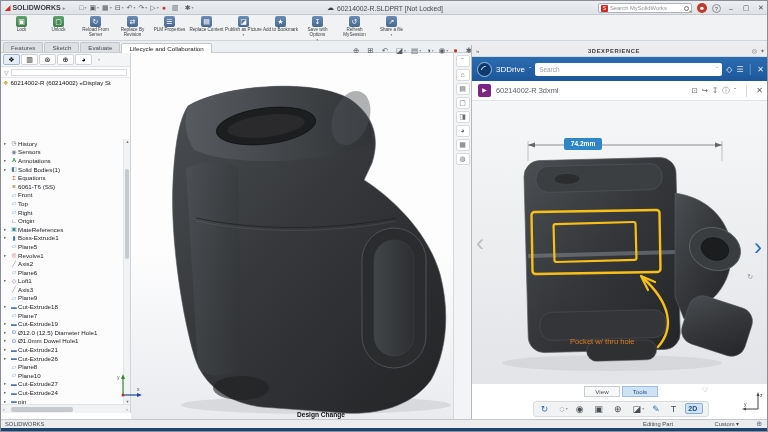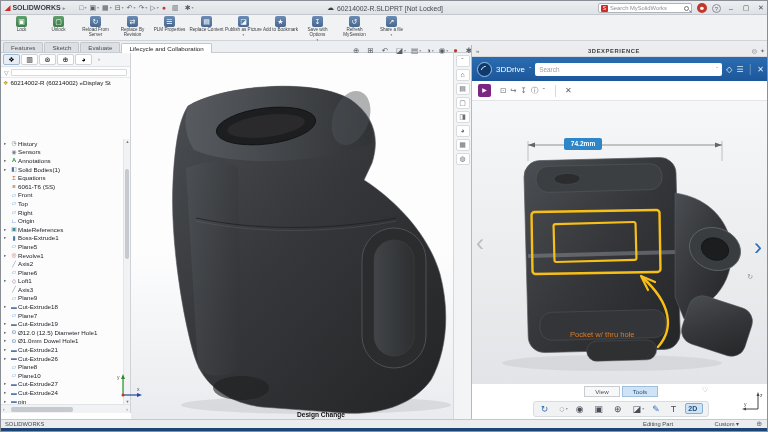--- a/index.html
+++ b/index.html
@@ -121,21 +121,21 @@
   .rp-sep{color:#7fa4cc;font-size:9px;}
   .rp-docrow{height:20px;background:#fff;border-bottom:1px solid #e2e4e7;display:flex;align-items:center;gap:5px;padding:0 6px;}
   .doc-ic{width:13px;height:13px;background:#7b2482;border-radius:2px;color:#fff;font-size:6px;line-height:13px;text-align:center;}
   .doc-name{flex:1;font-size:7.4px;color:#5a6068;}
   .doc-act{font-size:7.5px;color:#6a6f76;margin-left:4px;}
   .doc-sep{width:1px;height:12px;background:#d7dadd;margin-left:5px;}
   .doc-close{font-size:8px;color:#5a6068;margin-left:4px;}
   .rp-canvas{position:absolute;left:0;top:56px;width:298px;height:283px;background:linear-gradient(#f6f7f8,#e2e4e7);overflow:hidden;}
   .dim-badge{position:absolute;left:92px;top:37px;width:38px;height:12px;background:#2e86c8;border-radius:2px;
              color:#fff;font-size:6.6px;font-weight:bold;text-align:center;line-height:12px;}
-  .note-text{position:absolute;left:98px;top:229px;color:#e07b20;font-size:7.6px;}
+  .note-text{position:absolute;left:98px;top:236px;color:#e07b20;font-size:7.6px;}
   .nav-left{position:absolute;left:4px;top:128px;font-size:24px;color:#b9bdc2;font-weight:100;}
   .nav-right{position:absolute;right:8px;top:132px;font-size:24px;color:#2d6fb8;}
   .rot-cursor{position:absolute;right:17px;top:172px;font-size:7px;color:#8a8f96;}
   .rp-tabs{position:absolute;left:0;top:339px;width:298px;height:14px;display:flex;align-items:center;justify-content:center;gap:2px;}
   .vtab{width:36px;height:11px;font-size:6.2px;text-align:center;line-height:10px;border:1px solid #c9ccd0;background:#f7f8f9;color:#4a4e54;}
   .vtab.active{background:#cfe3f5;border-color:#9dbfe0;color:#1f4e7d;}
   .heart{font-size:7px;color:#9aa0a7;margin-left:4px;}
   .rp-toolbar{position:absolute;left:0;top:353px;width:298px;height:21px;display:flex;align-items:center;justify-content:center;}
   .rp-toolbar-inner{display:flex;align-items:center;gap:4px;background:#f1f2f4;border:1px solid #d9dcdf;border-radius:3px;padding:1px 5px;}
   .tool{display:flex;align-items:center;font-size:9px;color:#4a4e54;padding:1px 2px;border-radius:2px;}
@@ -657,20 +657,21 @@
         <span class="rp-search-ph">Search</span>
         <span style="color:#9aa0a7;font-size:6px;">ˇ</span>
       </span>
       <span class="rp-wicon">◇</span>
       <span class="rp-wicon">☰</span>
       <span class="rp-sep">│</span>
       <span class="rp-wicon">✕</span>
     </div>
     <div class="rp-docrow">
       <span class="doc-ic">▶</span>
+      <span class="doc-name">60214002-R 3dxml</span>
       <span style="display:flex;align-items:center;">
 
           <span class="doc-act">⊡</span>
 
           <span class="doc-act">↪</span>
 
           <span class="doc-act">↧</span>
 
           <span class="doc-act">ⓘ</span>
 

